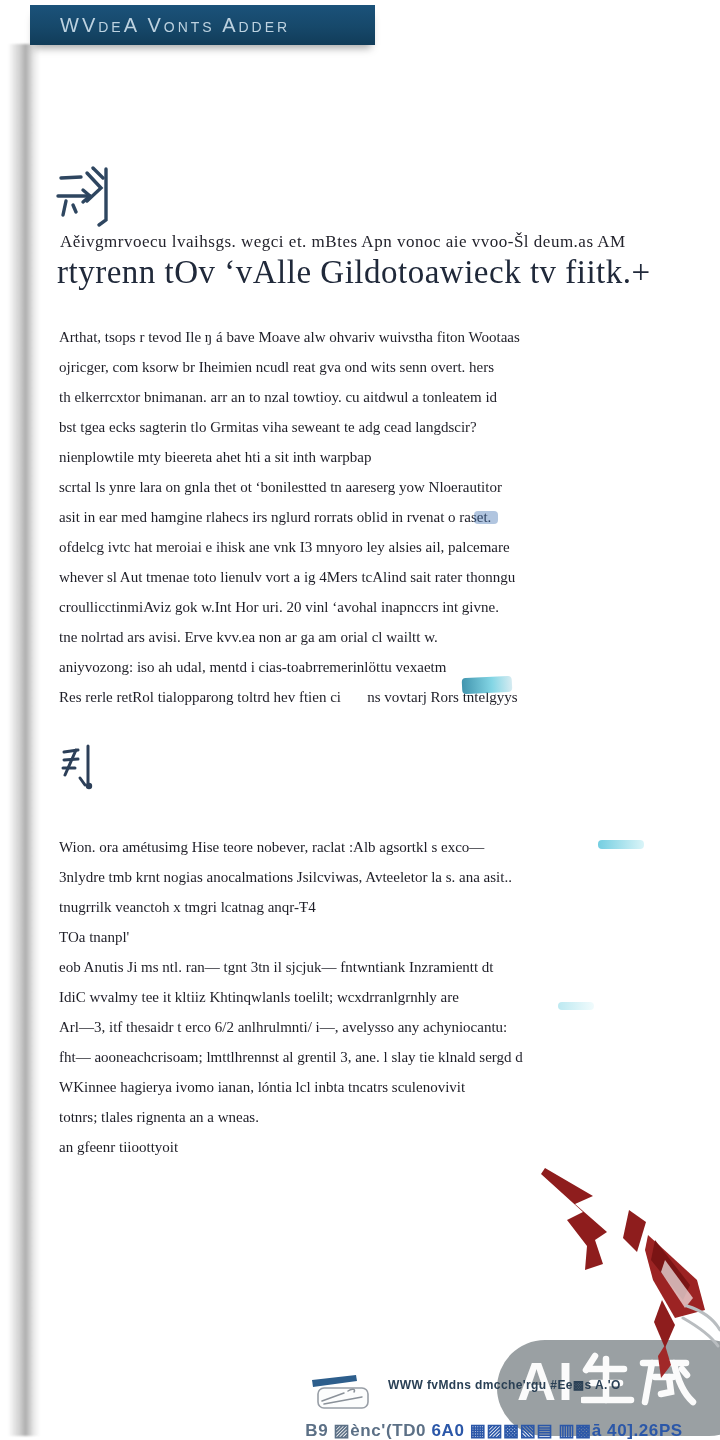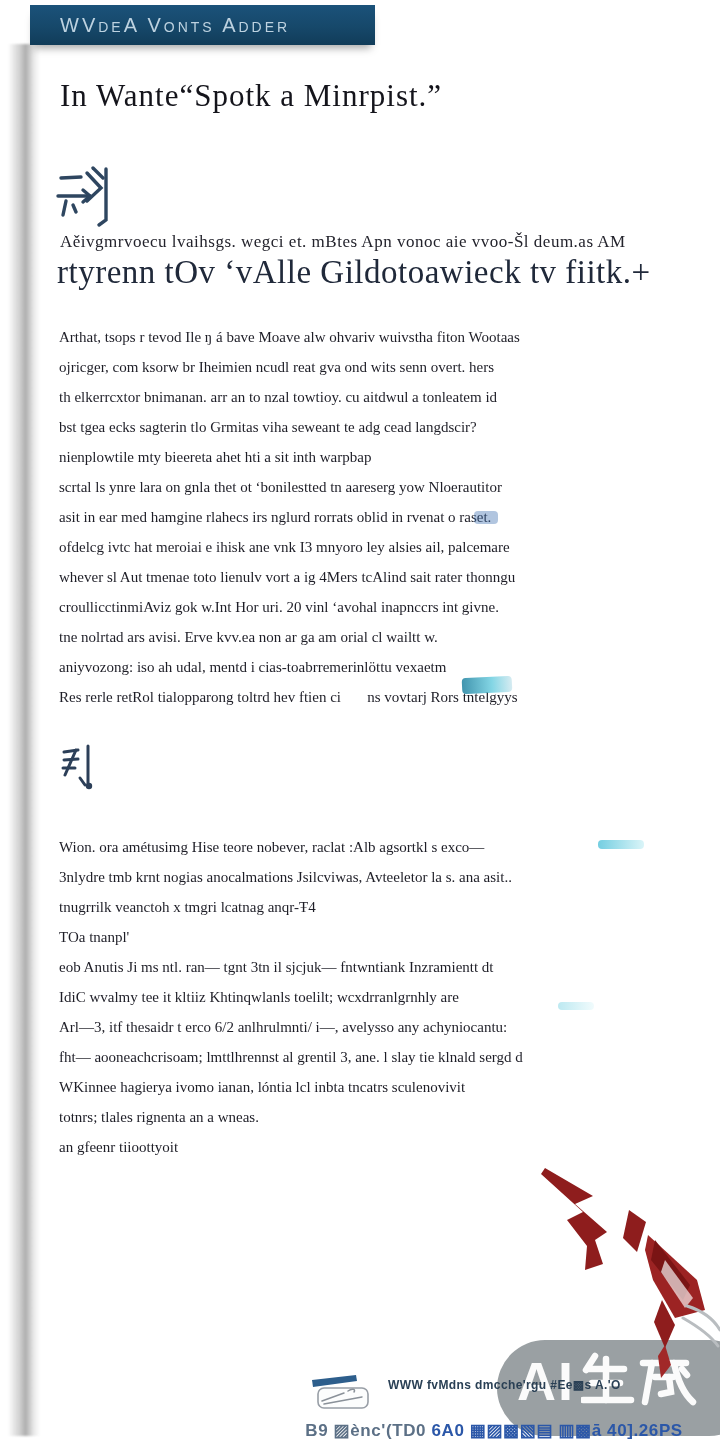--- a/index.html
+++ b/index.html
@@ -51,21 +51,20 @@
 <body>
 
 <div class="page">
 
   <div class="edge-strip"></div>
 
   <div class="header-bar">
     <span class="header-title">WVdeA Vonts Adder</span>
   </div>
 
-  <div class="doc-title">In Wante“Spotk a Minrpist.”</div>
 
   <div class="glyph1">
     <svg width="58" height="62" viewBox="0 0 58 62">
       <g stroke="#2e4660" stroke-width="3.4" fill="none" stroke-linecap="round">
         <path d="M5,12 L25,11"></path>
         <path d="M2,30 L34,30"></path>
         <path d="M34,30 L27,24 M34,30 L27,36"></path>
         <path d="M10,35 L7,49"></path>
         <path d="M17,39 L20,46"></path>
         <path d="M31,7 L45,22 L31,35"></path>

